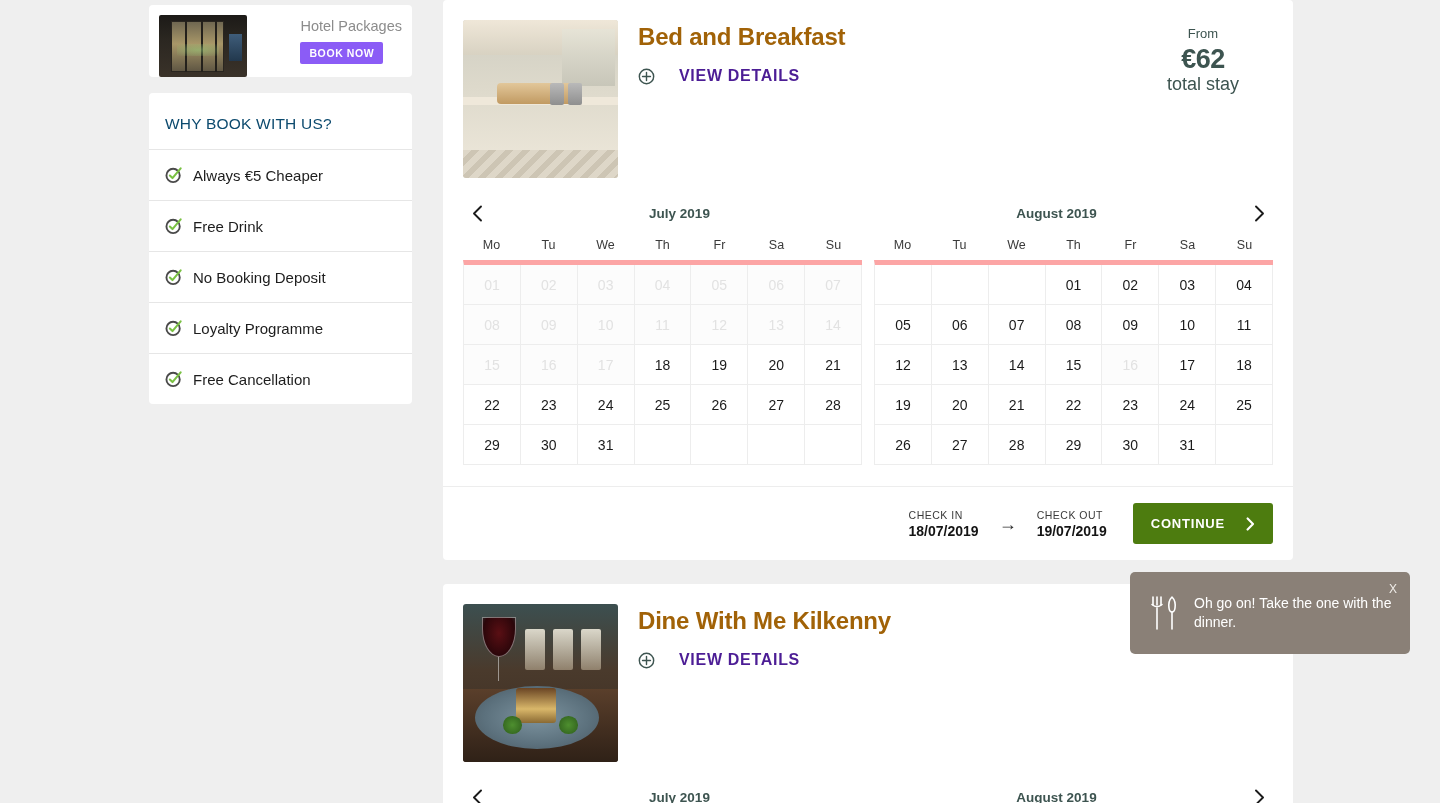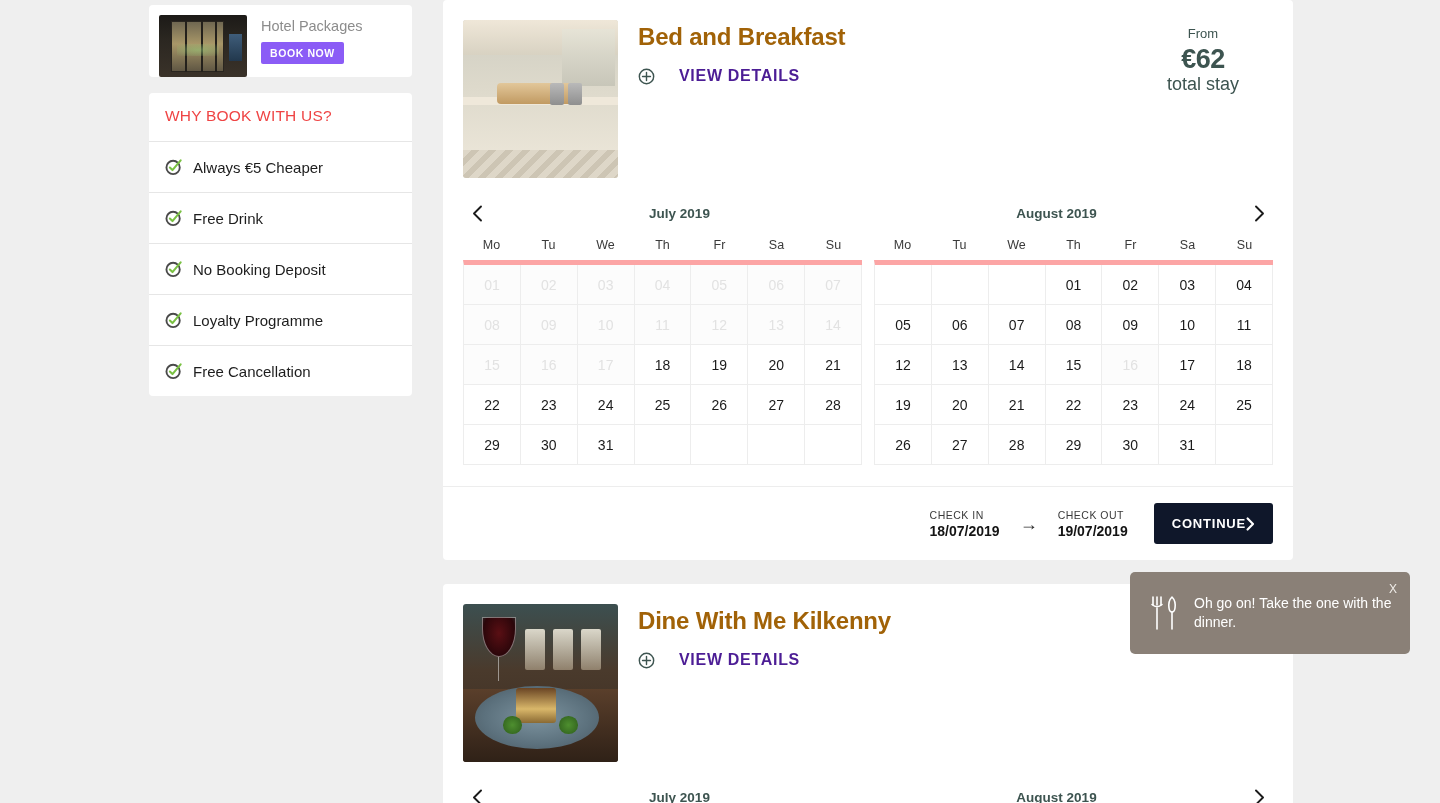--- a/index.html
+++ b/index.html
@@ -27,20 +27,21 @@
   }
   .promo-card {
     background: #ffffff;
     border-radius: 4px;
     padding: 10px;
     display: flex;
     align-items: flex-start;
     gap: 14px;
     height: 72px;
     margin-top: 5px;
+    justify-content: space-between;
   }
   .promo-thumb {
     width: 88px;
     height: 62px;
     border-radius: 2px;
     flex: 0 0 auto;
     position: relative;
     overflow: hidden;
     background: linear-gradient(180deg,#1c1a17 0%,#2b2721 40%,#3a3229 100%);
   }
@@ -82,22 +83,22 @@
   }
 
   .why-card {
     margin-top: 16px;
     background: #ffffff;
     border-radius: 4px;
     overflow: hidden;
   }
   .why-head {
     font-size: 15.5px;
-    color: #ef4444;
-    padding: 14px 16px 16px 16px;
+    color: #0c4a6e;
+    padding: 22px 16px 16px 16px;
     border-bottom: 1px solid #e6e6e6;
     letter-spacing: .2px;
   }
   .why-item {
     display: flex;
     align-items: center;
     gap: 10px;
     padding: 16px 16px;
     border-bottom: 1px solid #e6e6e6;
     font-size: 15px;
@@ -288,31 +289,31 @@
     line-height: 14px;
   }
   .stay-value {
     font-size: 14px;
     font-weight: bold;
     color: #141414;
     line-height: 18px;
   }
   .stay-arrow { font-size: 18px; color: #2b2b2b; line-height: 1; padding: 0 2px; }
   .continue-btn {
-    background: #0f172a;
+    background: #4d7c0f;
     color: #ffffff;
     border: none;
     border-radius: 3px;
     font-size: 13px;
     font-weight: bold;
     letter-spacing: .8px;
     padding: 13px 18px;
     display: inline-flex;
     align-items: center;
-    gap: 0;
+    gap: 21px;
     cursor: pointer;
     margin-left: 8px;
   }
 
   
   .toast {
     position: absolute;
     left: 1130px;
     top: 572px;
     width: 280px;

